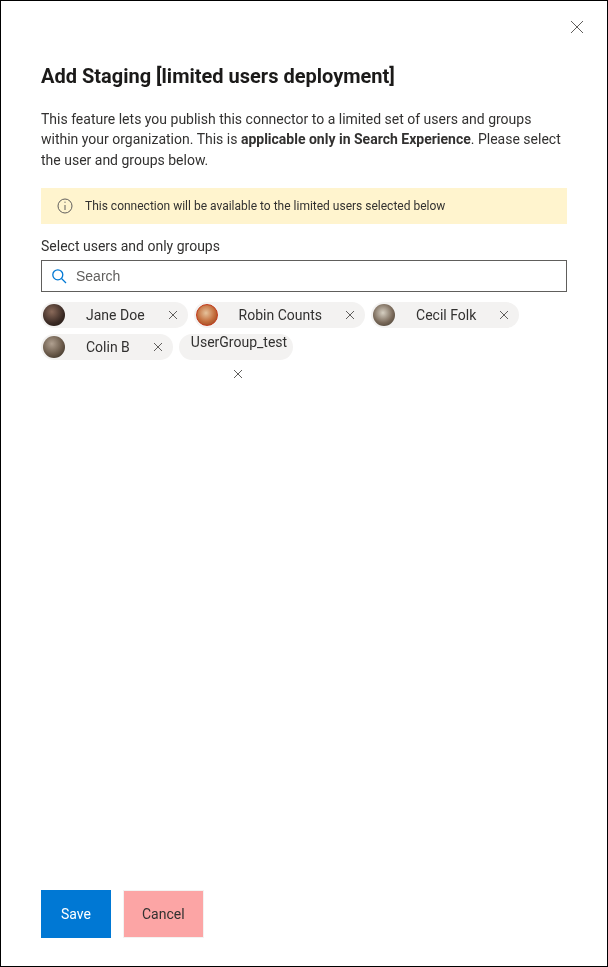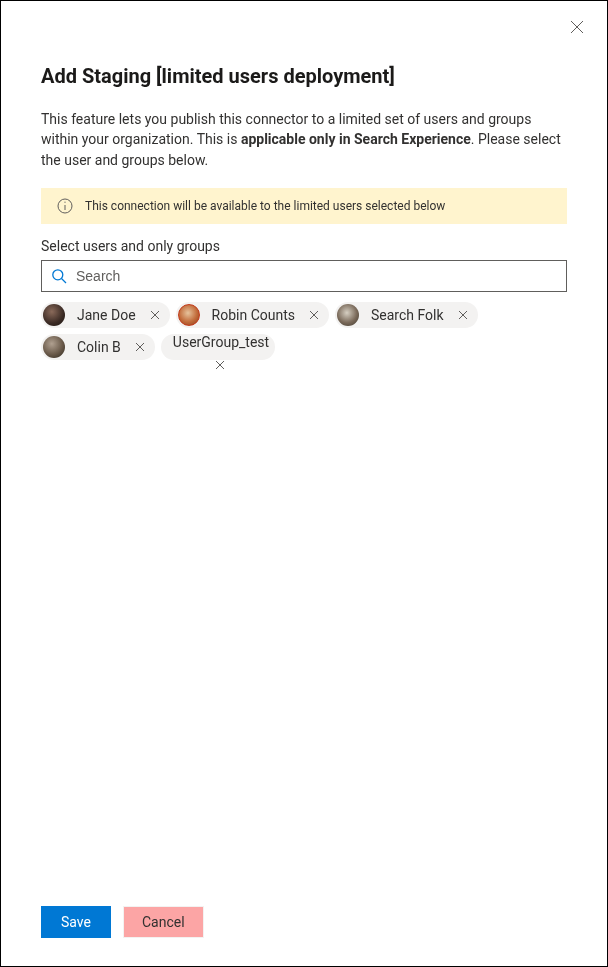--- a/index.html
+++ b/index.html
@@ -123,21 +123,21 @@
       flex-wrap: wrap;
       gap: 6px;
     }
     .chip {
       display: inline-flex;
       align-items: center;
       background: #f3f2f1;
       border-radius: 14px;
       height: 26px;
       padding: 0 6px 0 2px;
-      gap: 10px;
+      gap: 19px;
     }
     .chip.no-avatar {
       padding-left: 10px;
       flex-direction: column;
     }
     .chip .avatar {
       width: 22px;
       height: 22px;
       border-radius: 50%;
       flex: 0 0 auto;
@@ -170,21 +170,21 @@
       position: absolute;
       left: 0;
       right: 0;
       bottom: 0;
       padding: 20px 40px 28px 40px;
       display: flex;
       gap: 12px;
     }
     .btn {
       min-width: 70px;
-      height: 32px;
+      height: 48px;
       padding: 0 18px;
       font-size: 14px;
       border: 1px solid transparent;
       cursor: pointer;
       display: inline-flex;
       align-items: center;
       justify-content: center;
       font-family: inherit;
     }
     .btn-primary {
@@ -254,21 +254,21 @@
         <span class="chip-label">Robin Counts</span>
         <span class="chip-remove">
           <svg viewBox="0 0 10 10" fill="none" stroke="currentColor" stroke-width="1">
             <line x1="1" y1="1" x2="9" y2="9"></line>
             <line x1="9" y1="1" x2="1" y2="9"></line>
           </svg>
         </span>
       </div>
       <div class="chip">
         <span class="avatar a3"></span>
-        <span class="chip-label">Search Folk</span>
+        <span class="chip-label">Cecil Folk</span>
         <span class="chip-remove">
           <svg viewBox="0 0 10 10" fill="none" stroke="currentColor" stroke-width="1">
             <line x1="1" y1="1" x2="9" y2="9"></line>
             <line x1="9" y1="1" x2="1" y2="9"></line>
           </svg>
         </span>
       </div>
       <div class="chip">
         <span class="avatar a4"></span>
         <span class="chip-label">Colin B</span>

